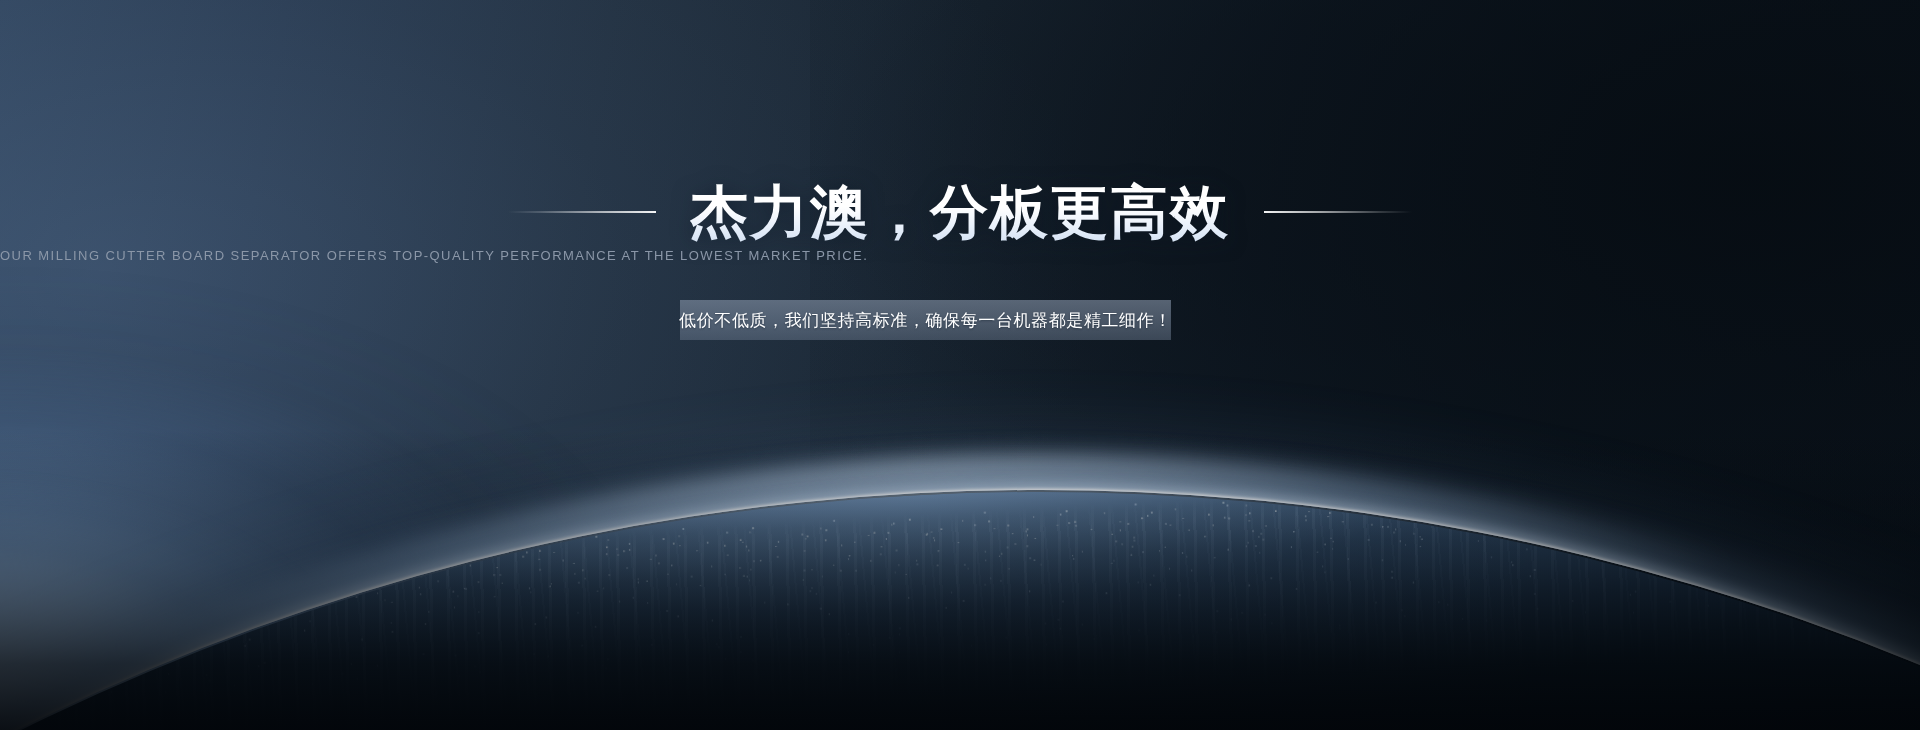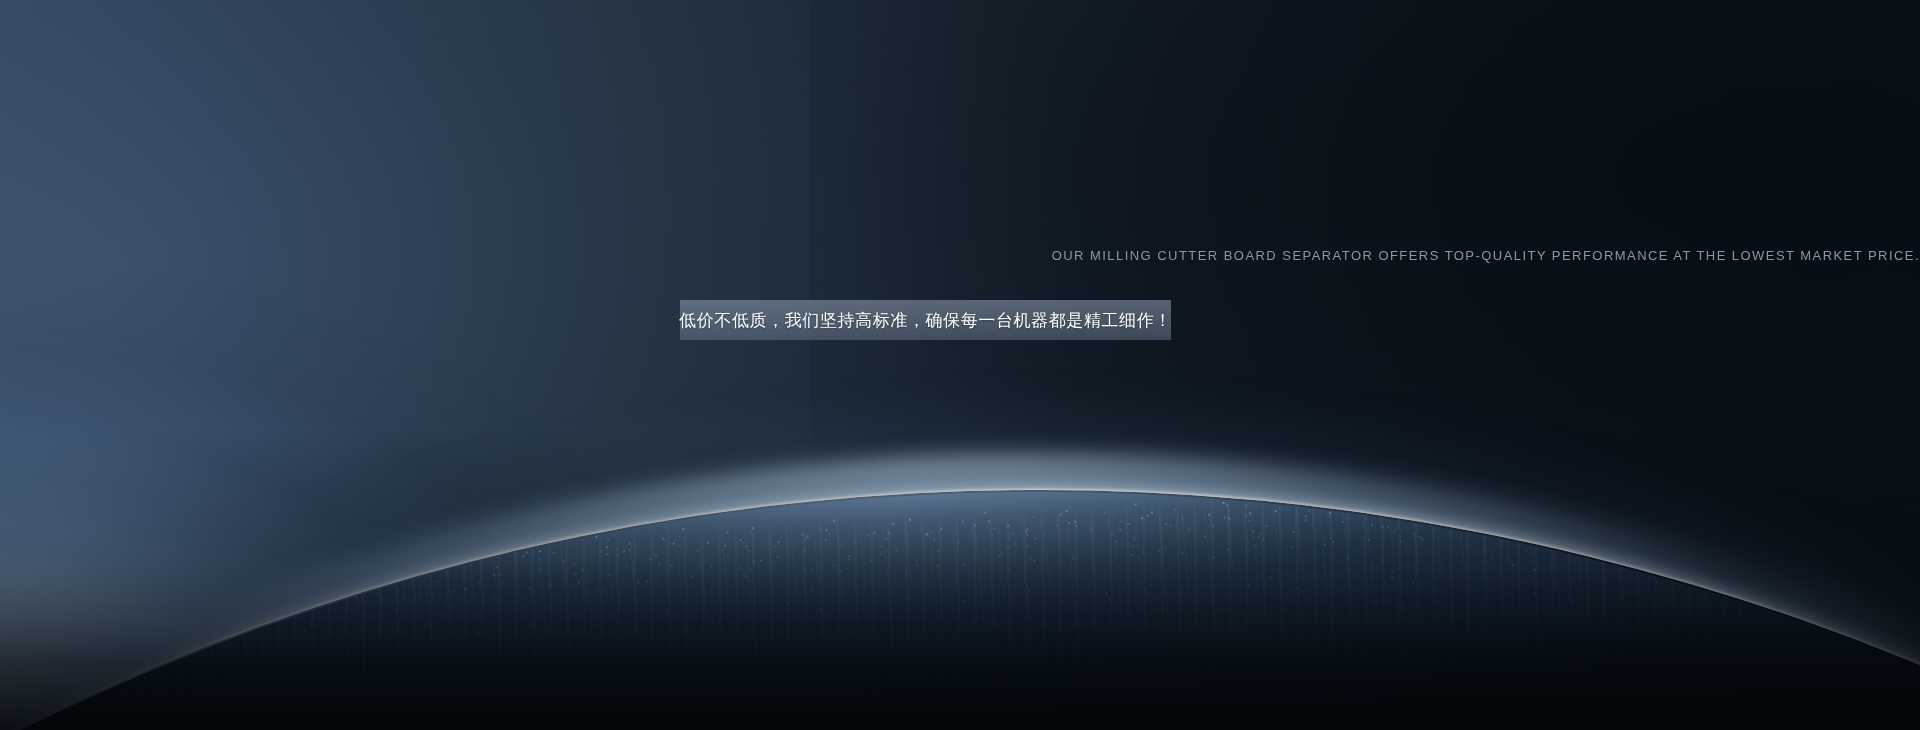--- a/index.html
+++ b/index.html
@@ -380,21 +380,21 @@
     -webkit-text-fill-color: transparent;
     text-shadow: none;
     filter: drop-shadow(0 2px 10px rgba(10,20,34,0.55));
   }
 
   .subtitle {
     position: absolute;
     left: 0;
     top: 248px;
     width: 1920px;
-    text-align: right;
+    text-align: left;
     font-size: 13px;
     font-weight: 400;
     letter-spacing: 1.45px;
     color: #8b97a8;
     white-space: nowrap;
   }
 
   .tagline-bar {
     position: absolute;
     left: 680px;
@@ -437,20 +437,25 @@
     <div class="city-lights">
       <div class="dots"></div>
       <div class="dots-dense"></div>
       <div class="streaks"></div>
     </div>
     <div class="earth-shade"></div>
   </div>
 
   <div class="content">
 
+    <div class="title-row">
+      <span class="rule rule-left"></span>
+      <h1 class="main-title">杰力澳，分板更高效</h1>
+      <span class="rule rule-right"></span>
+    </div>
 
     <div class="subtitle">OUR MILLING CUTTER BOARD SEPARATOR OFFERS TOP-QUALITY PERFORMANCE AT THE LOWEST MARKET PRICE.</div>
 
     <div class="tagline-bar">
       <span class="tagline-text">低价不低质，我们坚持高标准，确保每一台机器都是精工细作！</span>
     </div>
 
   </div>
 </div>
 

